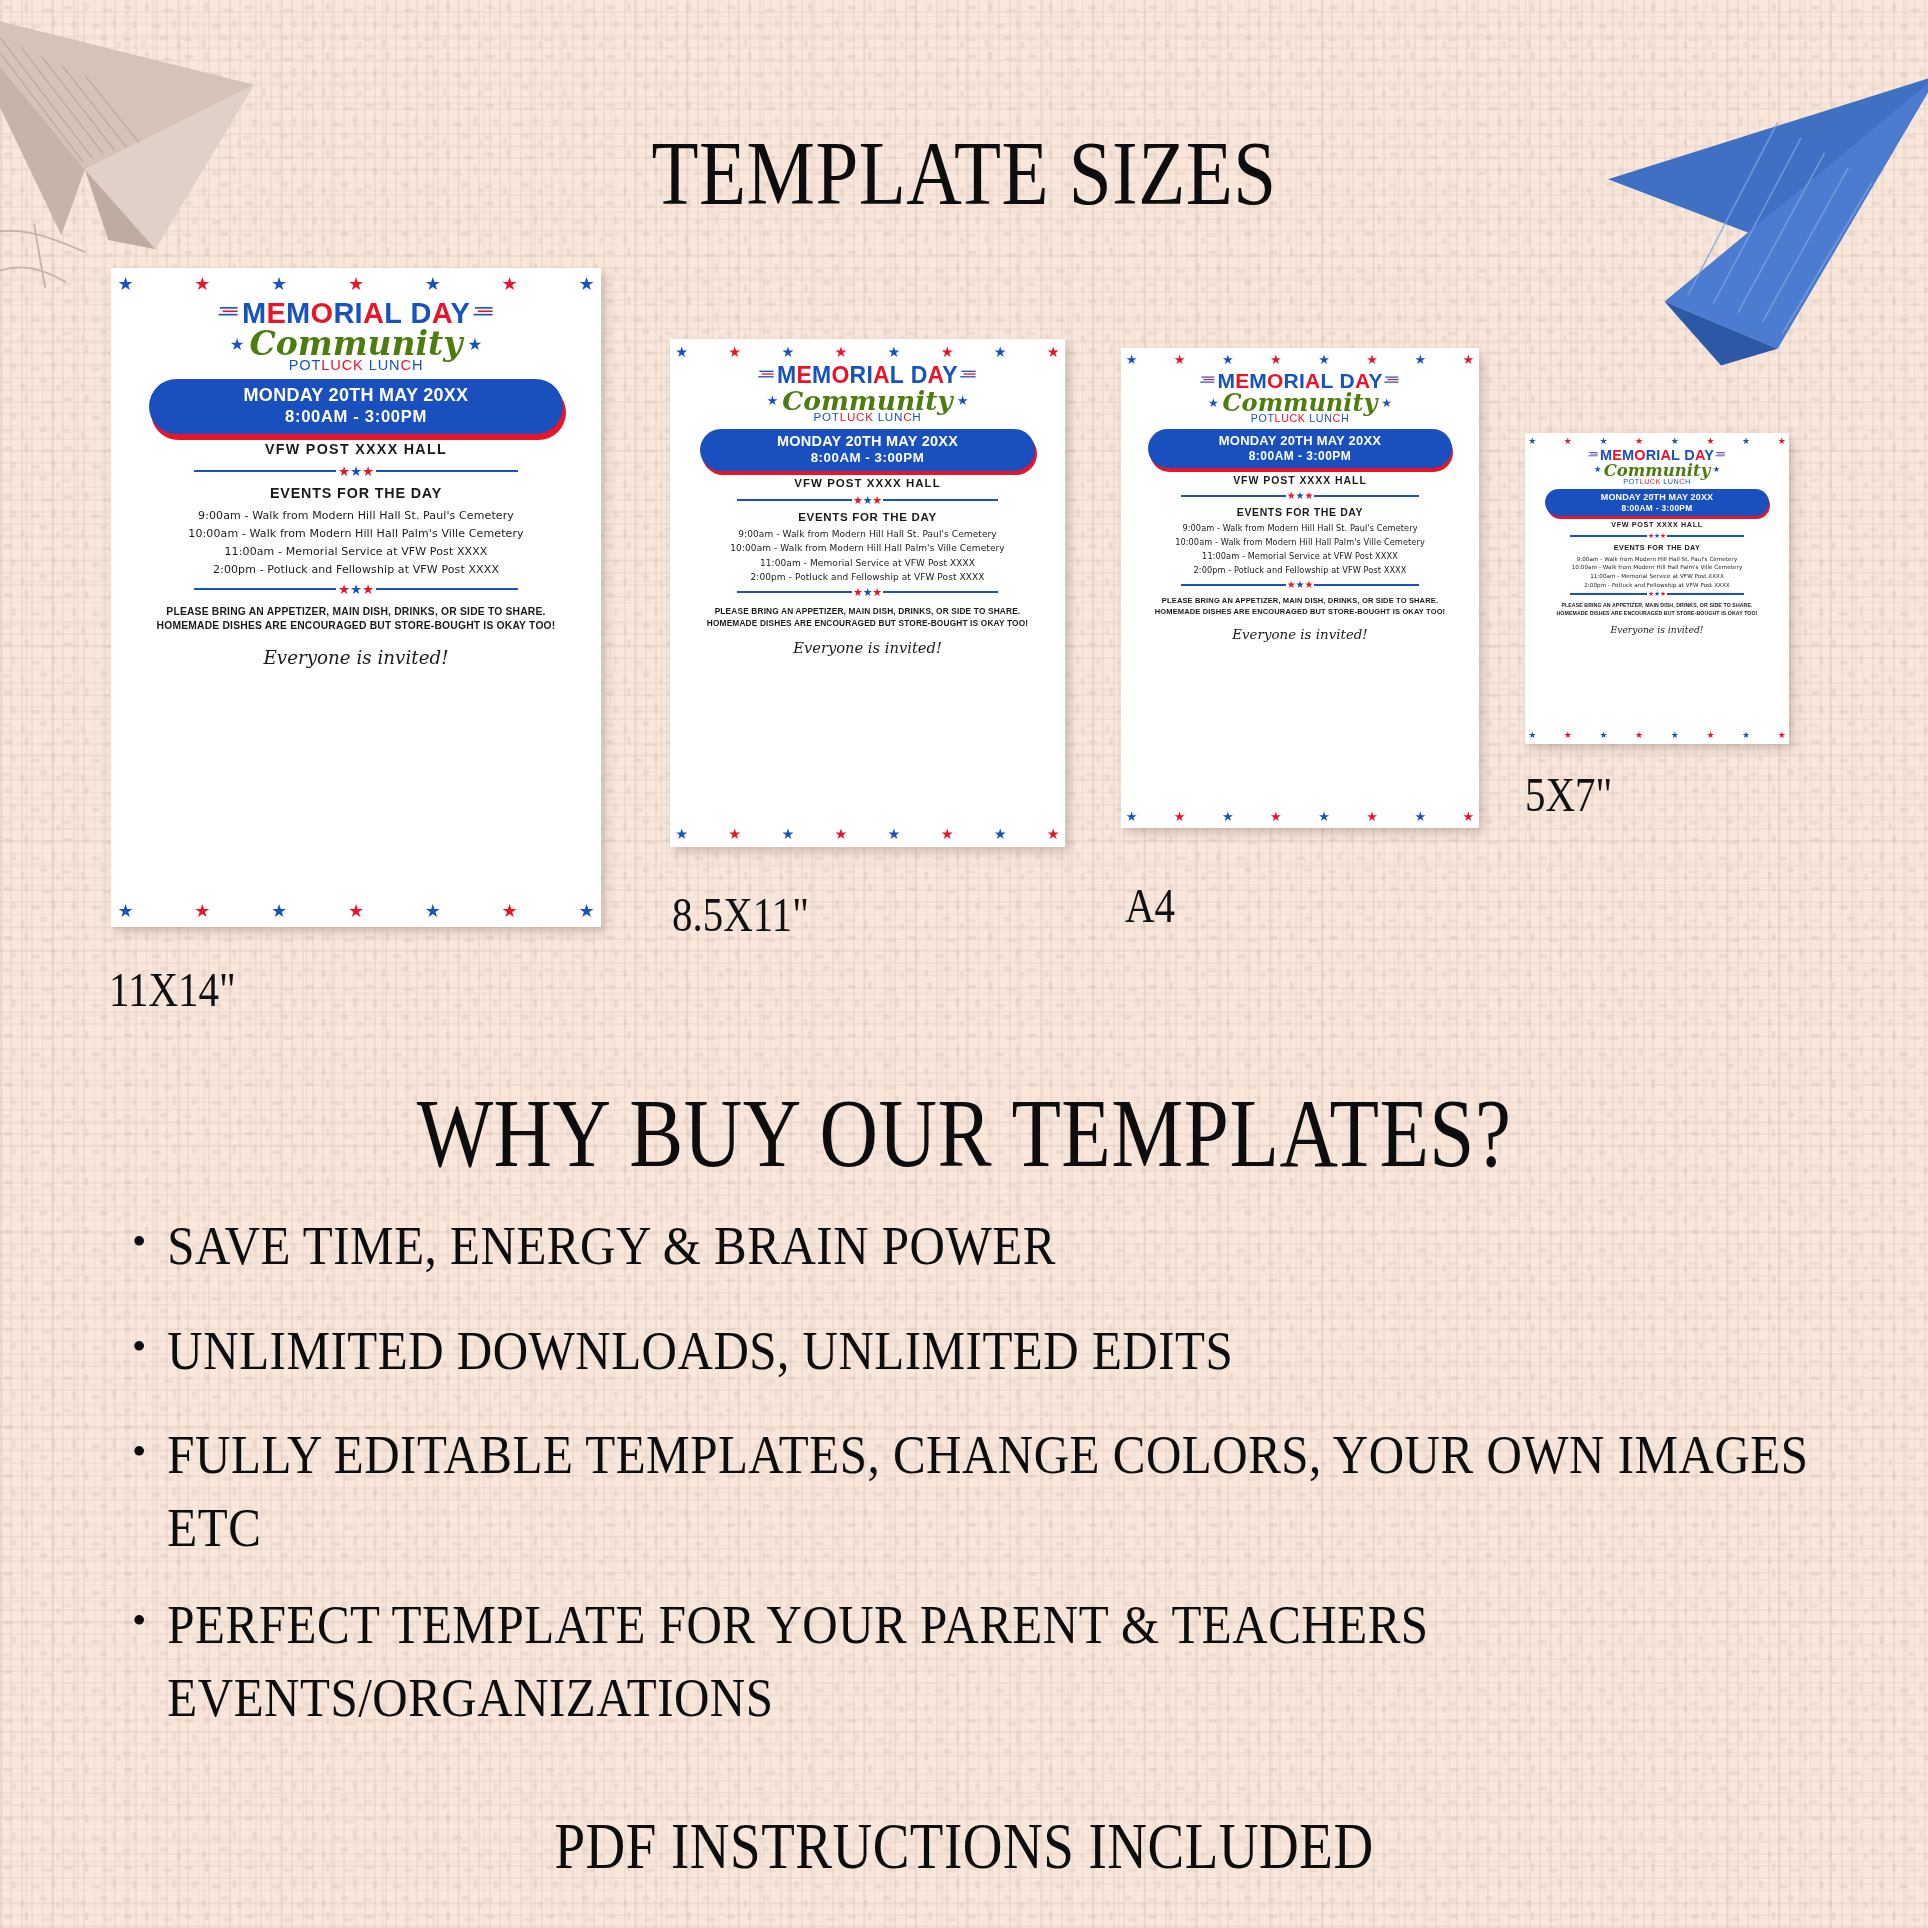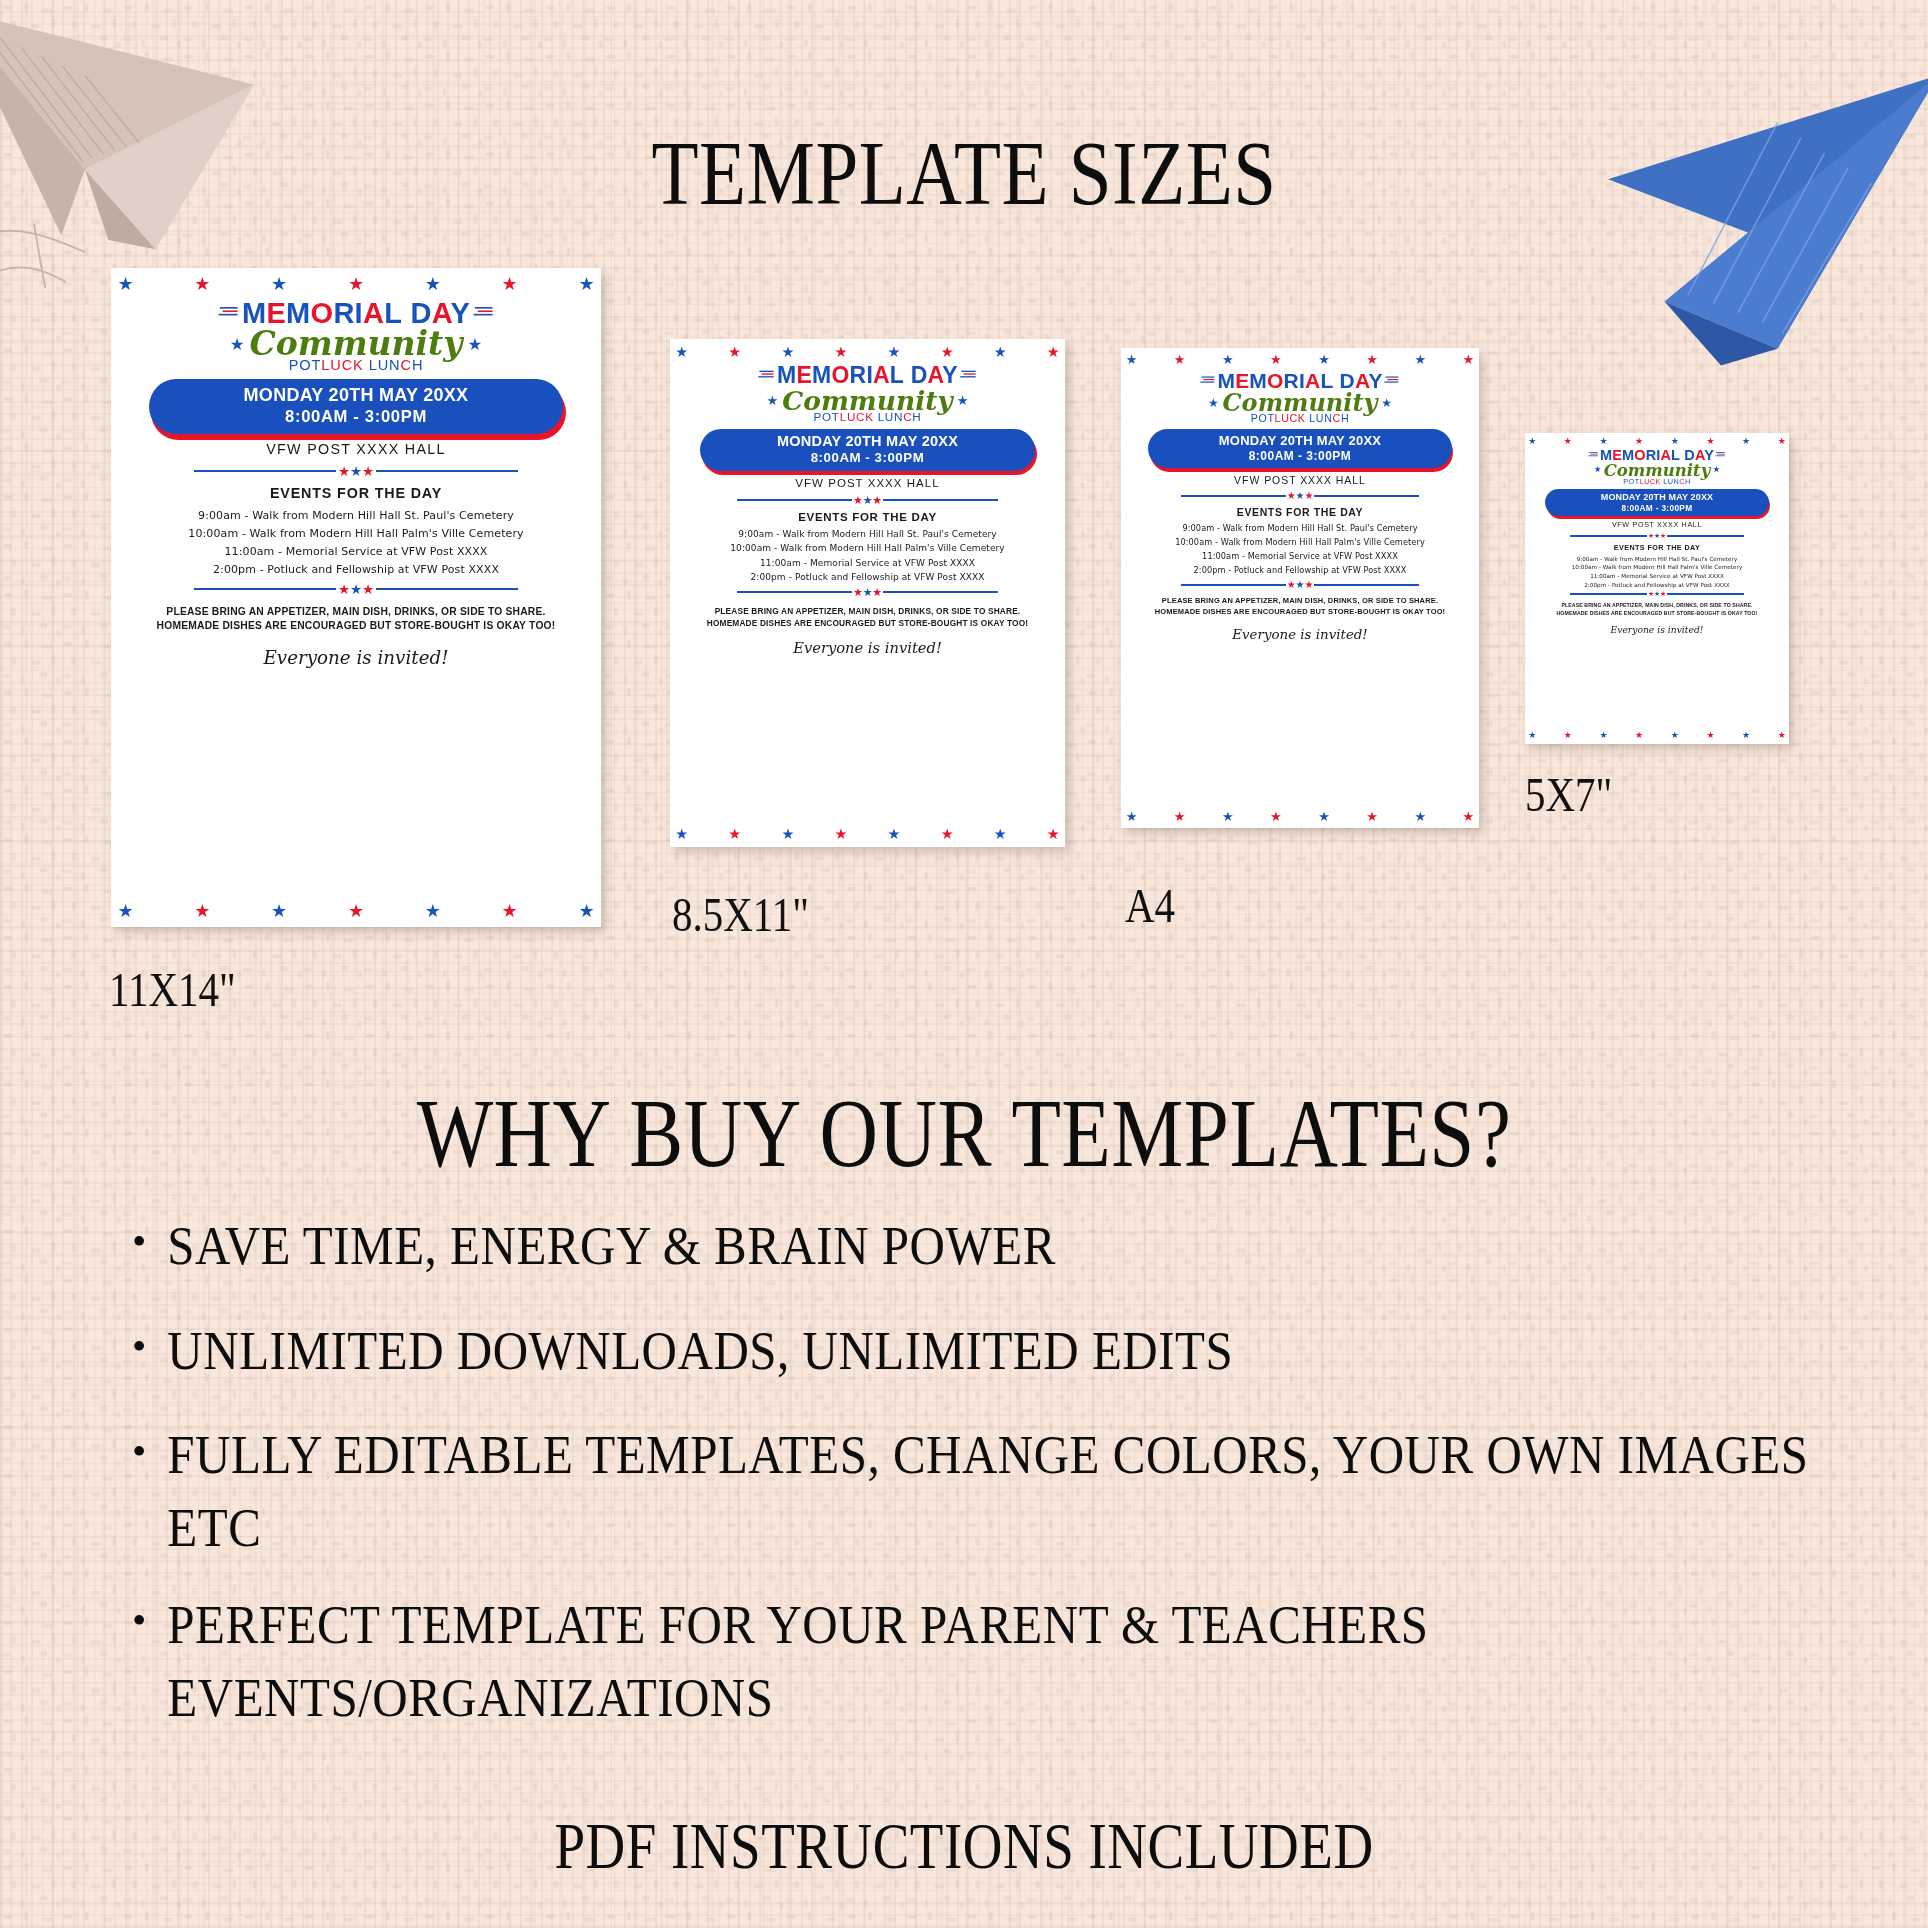--- a/index.html
+++ b/index.html
@@ -176,21 +176,21 @@
     background: #1a50bd;
     border-radius: 941px;
     color: #fff;
     font-weight: 800;
     padding: 0.42em 0.2em 0.46em;
     letter-spacing: 0.02em;
   }
   .date-pill .line2 { font-weight: 800; letter-spacing: 0.04em; }
 
   .venue {
-    font-weight: 400;
+    font-weight: 700;
     letter-spacing: 0.09em;
     margin-top: 0.55em;
   }
 
   .divider {
     display: flex;
     align-items: center;
     justify-content: center;
     margin: 0.45em auto;
     width: 72%;

